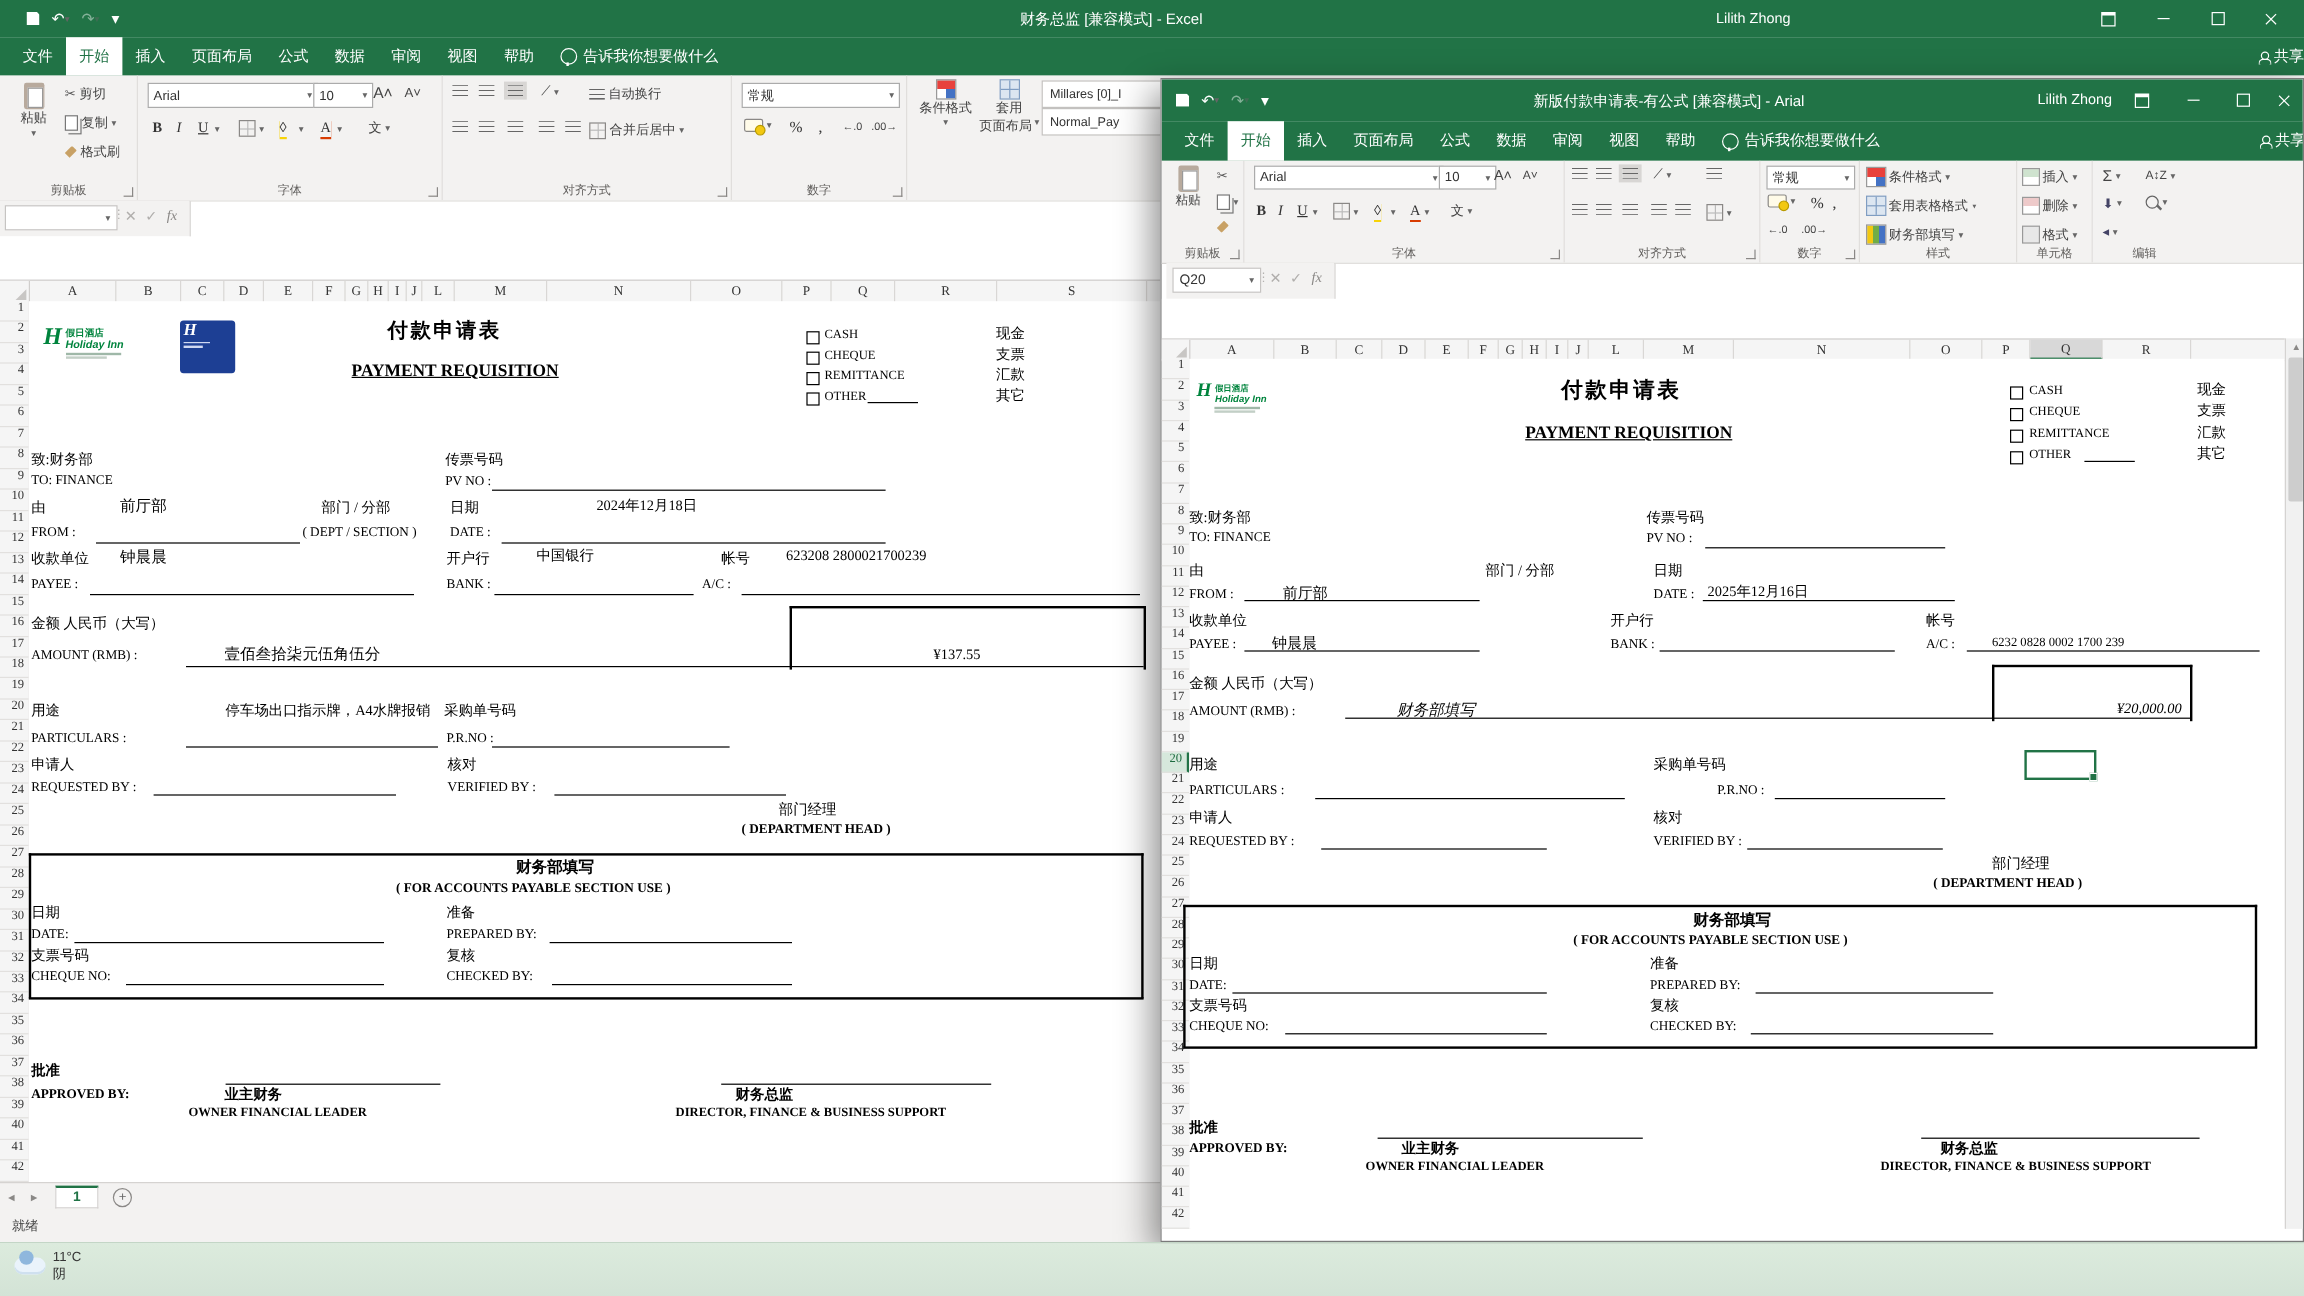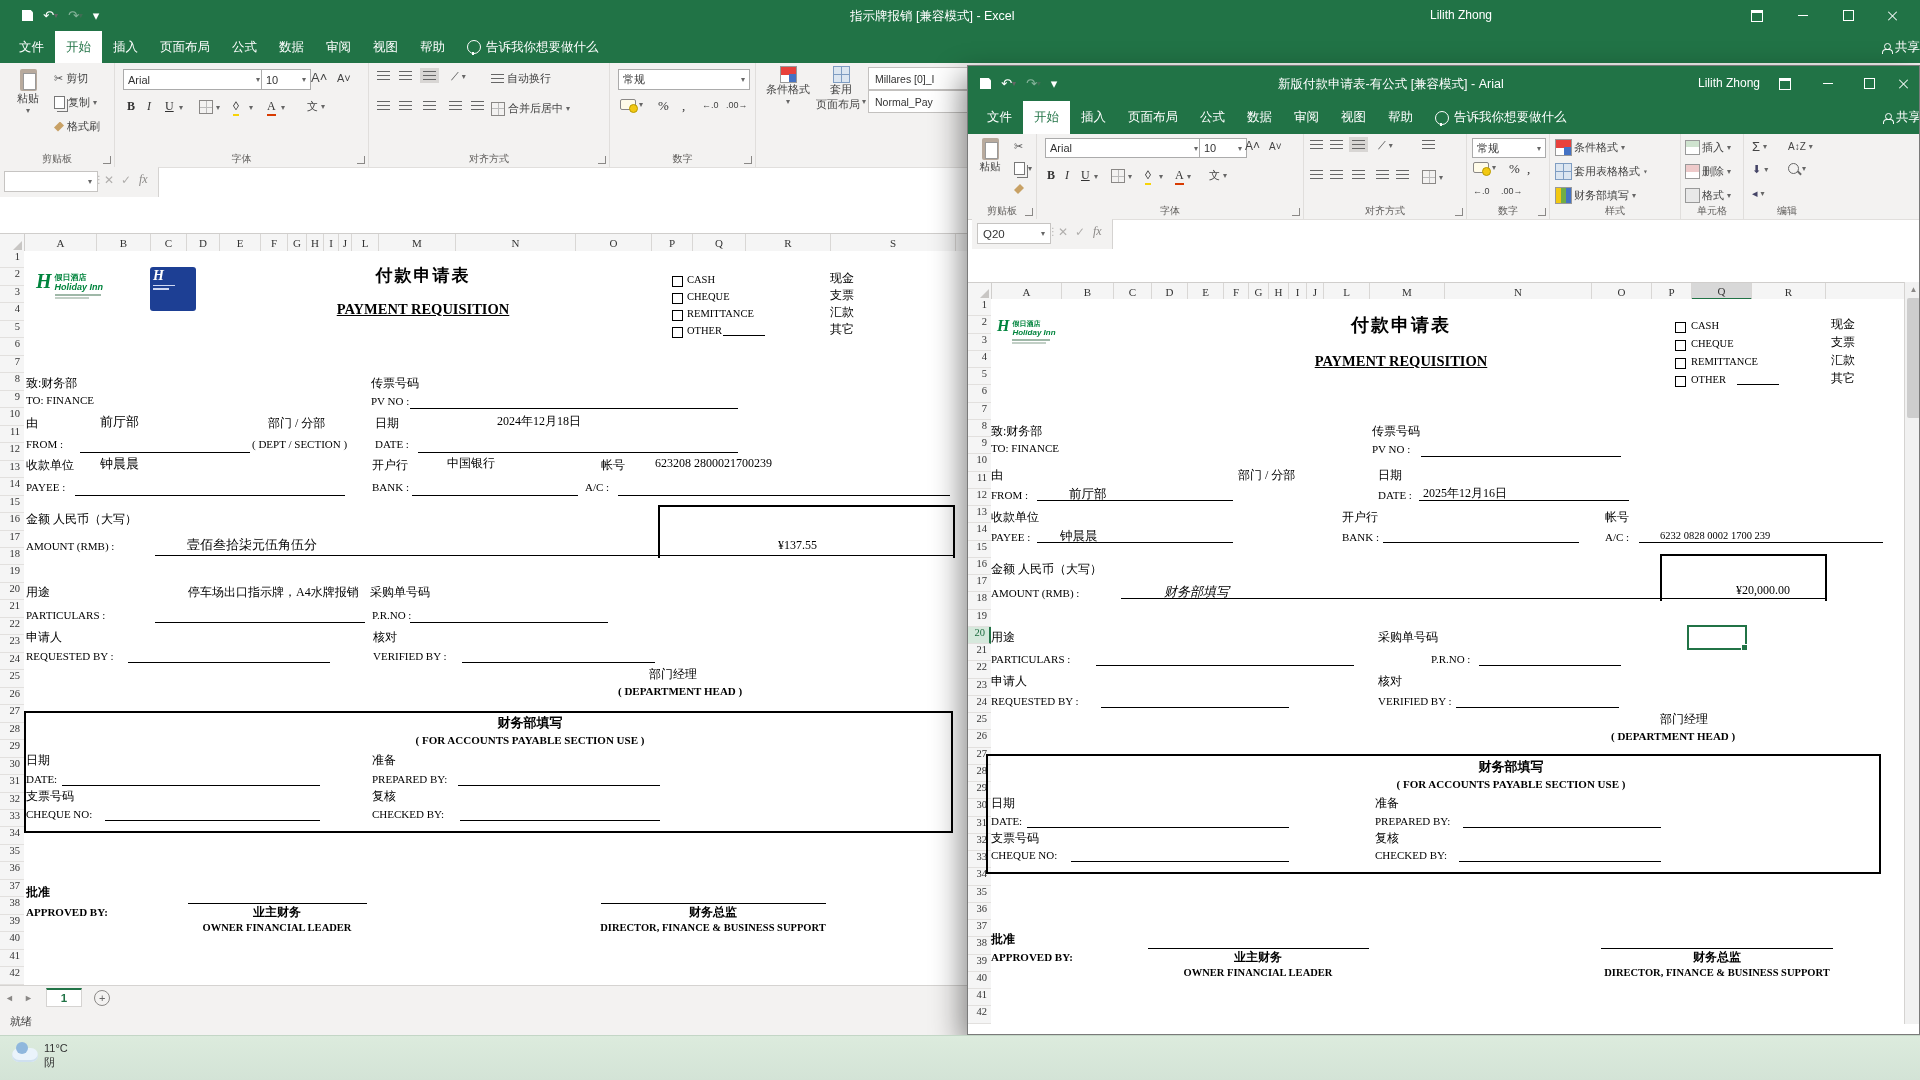--- a/index.html
+++ b/index.html
@@ -4,21 +4,21 @@
 <style>
   html,body{margin:0;padding:0;width:1920px;height:1080px;overflow:hidden;background:#fff;
     font-family:"Liberation Sans","DejaVu Sans",sans-serif;}
   .abs{position:absolute;}
   
   .t{position:absolute;font-family:"Liberation Serif","DejaVu Serif",serif;font-size:12px;color:#000;white-space:nowrap;line-height:1.15;}
   .e{font-size:11px;}
   .b{font-weight:bold;}
   .i{font-style:italic;}
   .ud{text-decoration:underline;}
-  .ctr{text-align:center;}
+  .ctr{text-align:left;}
   .ul{position:absolute;height:0;border-bottom:1px solid #000;}
   .tk{position:absolute;background:#000;height:2px;}
   .vtk{position:absolute;background:#000;width:2px;}
   
   .titlebar{position:absolute;left:0;top:0;width:100%;background:#217346;color:#fff;}
   .qat{position:absolute;display:flex;align-items:center;gap:10px;color:#fff;}
   .qat .qi{display:inline-flex;align-items:center;font-size:13px;}
   .ico-save{width:11px;height:11px;background:#fff;clip-path:polygon(0 0,80% 0,100% 20%,100% 100%,0 100%);position:relative;}
   .undo,.redo{font-size:14px;line-height:1;}
   .redo{opacity:.45;}
@@ -139,21 +139,21 @@
 
   <div class="titlebar" style="height:31px;">
     <div class="qat" style="left:22px;top:0;height:31px;">
       <span class="qi">
           <span class="ico-save"></span>
         </span>
       <span class="qi undo">↶<span class="dd">▾</span></span>
       <span class="qi redo">↷<span class="dd">▾</span></span>
       <span class="qi qmore">▾</span>
     </div>
-    <div class="wtitle" style="left:850px;top:8px;">指示牌报销 [兼容模式] - Excel</div>
+    <div class="wtitle" style="left:850px;top:8px;">财务总监 [兼容模式] - Excel</div>
     <div class="wuser" style="left:1430px;top:8px;">Lilith Zhong</div>
     <div class="wbtn" style="left:1740px;">
         <span class="ic-ribopt"></span>
       </div>
     <div class="wbtn" style="left:1786px;">
         <span class="ic-min"></span>
       </div>
     <div class="wbtn" style="left:1831px;">
         <span class="ic-max"></span>
       </div>
@@ -894,21 +894,21 @@
     <div class="t" style="left:1400px;top:528px;"></div>
     <div class="ul" style="left:1382px;top:541px;width:196px;"></div>
     <div class="t e" style="left:1604px;top:530px;">A/C :</div>
     <div class="t" style="left:1659px;top:529px;font-size:10.5px;">6232 0828 0002 1700 239</div>
     <div class="ul" style="left:1638px;top:541px;width:244px;"></div>
 
     <div class="amtbox" style="left:1659px;top:553px;width:163px;height:45px;"></div>
     <div class="t" style="left:990px;top:562px;">金额 人民币（大写）</div>
     <div class="t e" style="left:990px;top:586px;">AMOUNT  (RMB) :</div>
     <div class="t i" style="left:1163px;top:584px;font-size:13px;">财务部填写</div>
-    <div class="t" style="left:1735px;top:583px;width:82px;">¥20,000.00</div>
+    <div class="t" style="left:1735px;top:583px;width:82px;text-align:right;font-style:italic;">¥20,000.00</div>
     <div class="ul" style="left:1120px;top:597px;width:704px;border-bottom-width:1.5px;"></div>
 
     <div class="t" style="left:990px;top:630px;">用途</div>
     <div class="t" style="left:1130px;top:630px;"></div>
     <div class="t" style="left:1377px;top:630px;">采购单号码</div>
     <div class="selcell" style="left:1686px;top:624px;width:56px;height:21px;"></div>
     <div class="t e" style="left:990px;top:652px;">PARTICULARS :</div>
     <div class="ul" style="left:1095px;top:664px;width:258px;"></div>
     <div class="t e" style="left:1430px;top:652px;">P.R.NO :</div>
     <div class="ul" style="left:1478px;top:664px;width:142px;"></div>

